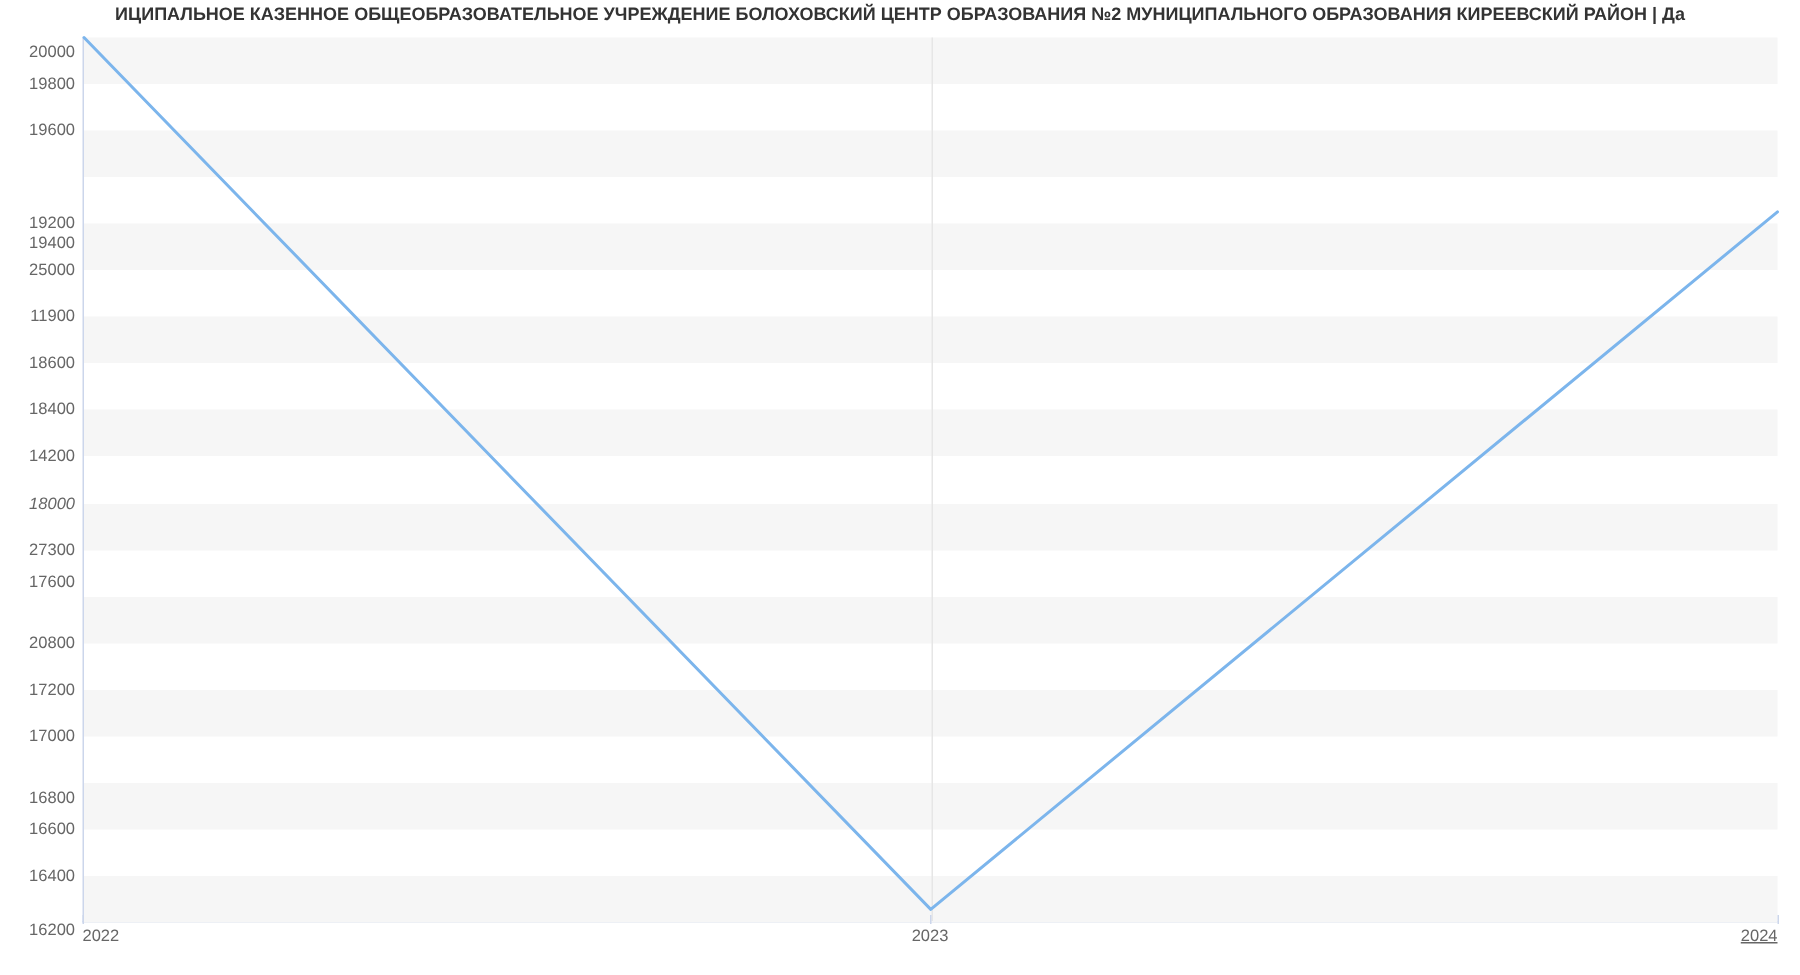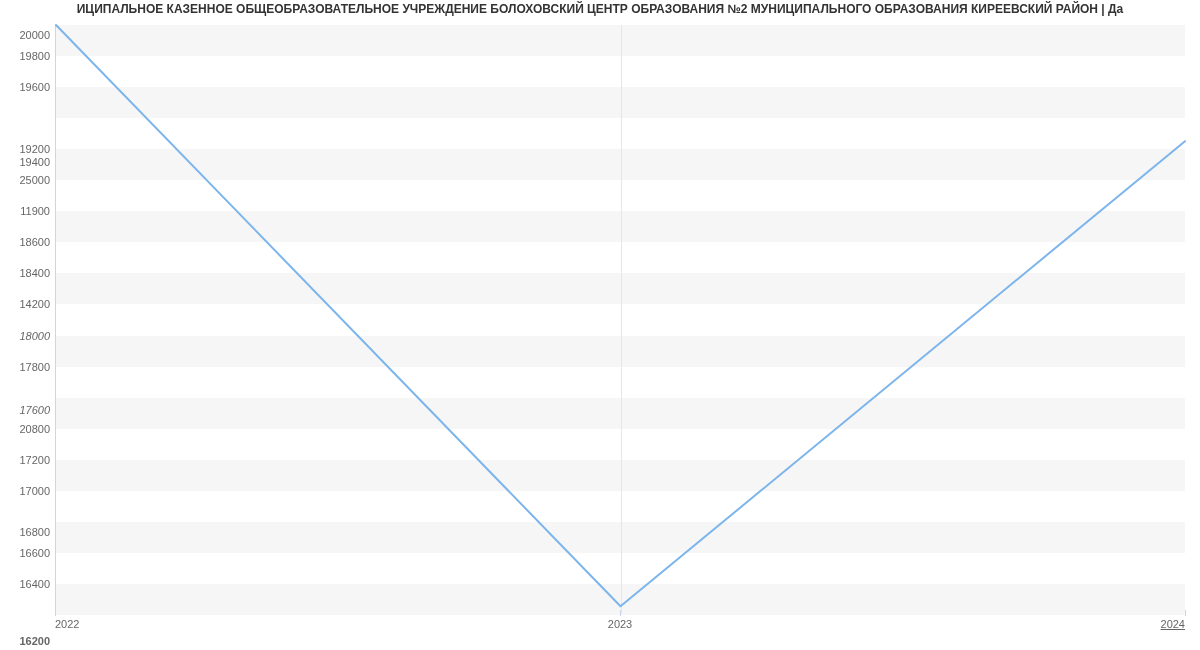--- a/index.html
+++ b/index.html
@@ -105,29 +105,29 @@
       <div class="band" style="top: 310.526px; height: 31.0526px;"></div>
       <div class="band" style="top: 372.632px; height: 31.0526px;"></div>
       <div class="band" style="top: 434.737px; height: 31.0526px;"></div>
       <div class="band" style="top: 496.842px; height: 31.0526px;"></div>
       <div class="band" style="top: 558.947px; height: 31.0526px;"></div>
     <div class="vline" style="left: 565px;"></div>
       <svg class="line" preserveAspectRatio="none" viewBox="0 0 1130 590">
       <path d="M0 0 L565 582.2368421052631 L1130 116.4473684210526"></path>
     </svg>
   </div>
-<div class="y-tick" style="top: 621px; font-weight: bold;">16200</div>
+<div class="y-tick" style="top: 600px;">16200</div>
     <div class="y-tick" style="top: 563.947px;">16400</div>
     <div class="y-tick" style="top: 532.895px;">16600</div>
     <div class="y-tick" style="top: 512px;">16800</div>
     <div class="y-tick" style="top: 470.789px;">17000</div>
     <div class="y-tick" style="top: 439.737px;">17200</div>
     <div class="y-tick" style="top: 408.684px;">20800</div>
-    <div class="y-tick" style="top: 390px; font-style: italic;">17600</div>
-    <div class="y-tick" style="top: 346.579px;">17800</div>
+    <div class="y-tick" style="top: 368px;">17600</div>
+    <div class="y-tick" style="top: 346.579px;">27300</div>
     <div class="y-tick" style="top: 315.526px; font-style: italic;">18000</div>
     <div class="y-tick" style="top: 284.474px;">14200</div>
     <div class="y-tick" style="top: 253.421px;">18400</div>
     <div class="y-tick" style="top: 222.368px;">18600</div>
     <div class="y-tick" style="top: 191.316px;">11900</div>
     <div class="y-tick" style="top: 160.263px;">25000</div>
     <div class="y-tick" style="top: 129.211px;">19200</div>
     <div class="y-tick" style="top: 98.1579px; margin-top: 44px;">19400</div>
     <div class="y-tick" style="top: 67.1053px;">19600</div>
     <div class="y-tick" style="top: 36.0526px;">19800</div>

